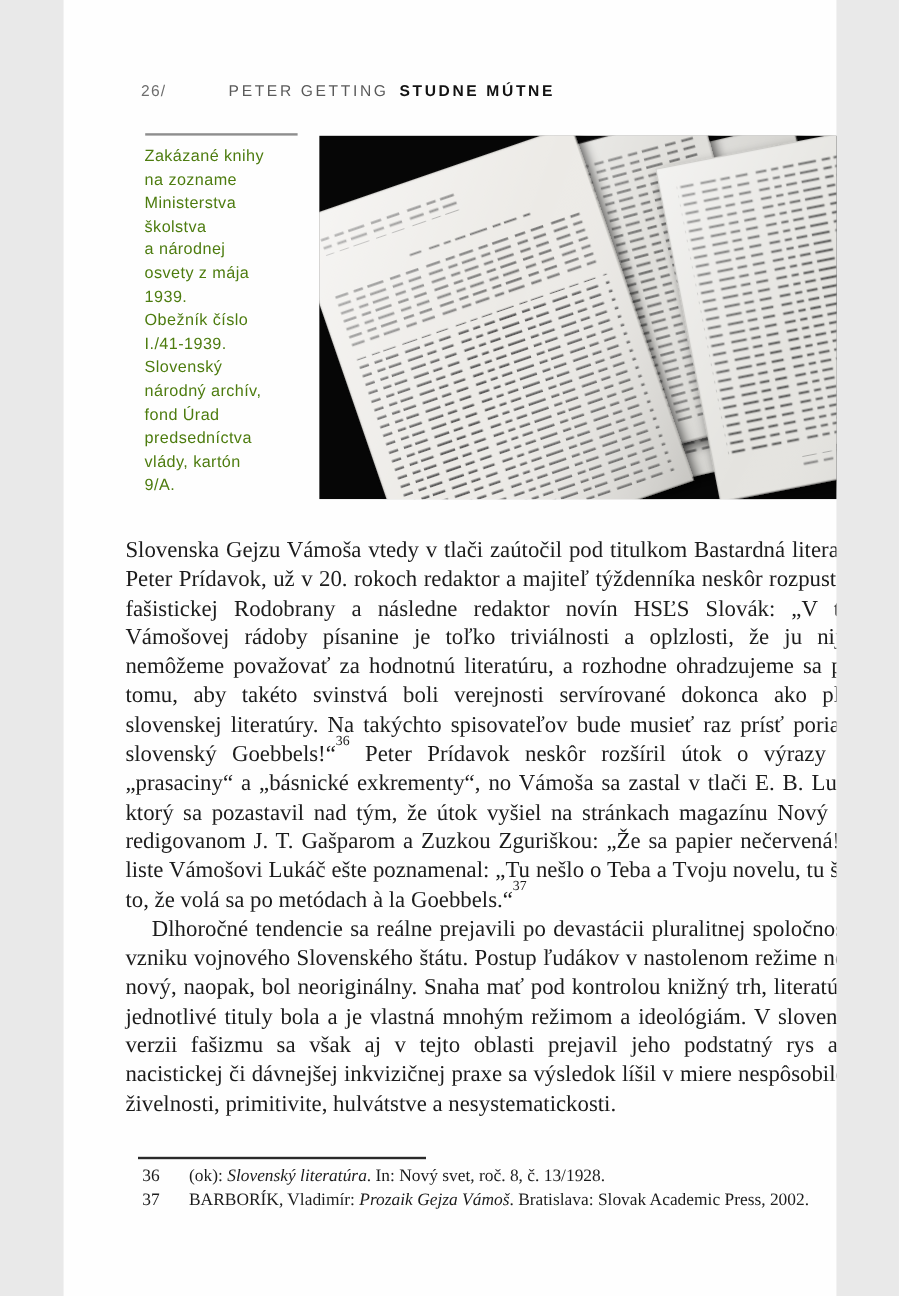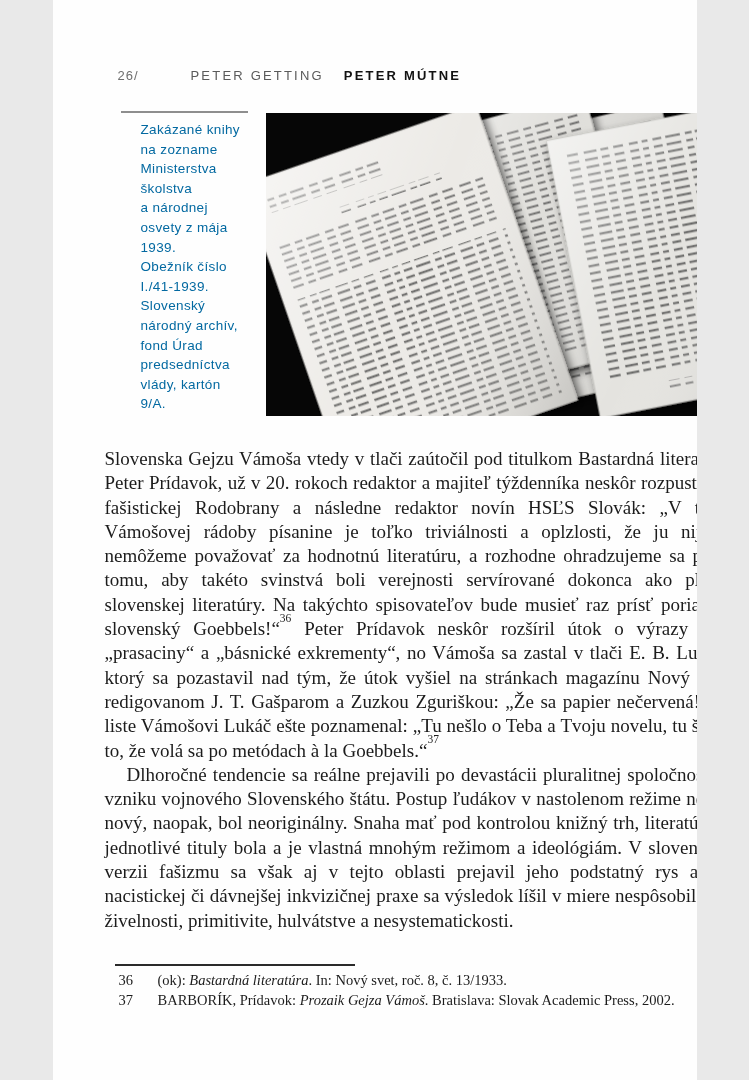--- a/index.html
+++ b/index.html
@@ -13,34 +13,33 @@
   }
   
   .runhead{
     position:absolute;left:65px;top:68px;
     font-family:"Liberation Sans", sans-serif;
     font-size:13px;letter-spacing:2.2px;
     display:flex;align-items:baseline;
     color:#5f5f5f;
   }
   .runhead .pagenum{width:73px;color:#6e6e6e;letter-spacing:1px;}
-  .runhead .author{color:#5a5a5a;margin-right:20px;}
+  .runhead .author{color:#5a5a5a;margin-right:9px;}
   .runhead .booktitle{color:#121212;font-weight:bold;}
   
   .cap-rule{
     position:absolute;left:68px;top:111px;width:127px;height:2px;
     background:#8e8e8e;
   }
   .figcaption{
     position:absolute;left:68px;top:120px;width:148px;
     font-family:"Liberation Sans", sans-serif;
     font-size:13.5px;line-height:19.6px;letter-spacing:.35px;
-    color:#0369a1;
+    color:#4d7c0f;
     white-space:pre-line;
-    margin-left:20px;
   }
   .photo{
     position:absolute;left:213px;top:113px;width:457px;height:303px;
     display:block;
   }
   
   .bodytext{
     position:absolute;left:52px;top:447px;width:624px;
     font-size:19px;line-height:24.3px;
     color:#1c1c1c;
@@ -65,21 +64,21 @@
   .footnotes .fn-num{position:absolute;left:4px;top:0;}
 </style>
 </head>
 <body>
 
 <div class="page">
 
   <div class="runhead">
     <span class="pagenum">26/</span>
     <span class="author">PETER GETTING</span>
-    <span class="booktitle">PETER MÚTNE</span>
+    <span class="booktitle">STUDNE MÚTNE</span>
   </div>
 
   <div class="cap-rule"></div>
   <div class="figcaption">Zakázané knihy
 na zozname
 Ministerstva
 školstva
 a národnej
 osvety z mája
 1939.
@@ -147,20 +146,20 @@
   </svg>
 
   <div class="bodytext">
     <p><span>Slovenska Gejzu Vámoša vtedy v tlači zaútočil pod titulkom Bastardná literatúra Peter Prídavok, už v 20. rokoch redaktor a majiteľ týždenníka neskôr rozpustenej fašistickej Rodobrany a následne redaktor novín HSĽS Slovák: „V tejto Vámošovej rádoby písanine je toľko triviálnosti a oplzlosti, že ju nijako nemôžeme považovať za hodnotnú literatúru, a rozhodne ohradzujeme sa proti tomu, aby takéto svinstvá boli verejnosti servírované dokonca ako plody slovenskej literatúry. Na takýchto spisovateľov bude musieť raz prísť poriadny slovenský Goebbels!“</span><sup>36</sup><span> Peter Prídavok neskôr rozšíril útok o výrazy ako „prasaciny“ a „básnické exkrementy“, no Vámoša sa zastal v tlači E. B. Lukáč, ktorý sa pozastavil nad tým, že útok vyšiel na stránkach magazínu Nový svet redigovanom J. T. Gašparom a Zuzkou Zguriškou: „Že sa papier nečervená!“ V liste Vámošovi Lukáč ešte poznamenal: „Tu nešlo o Teba a Tvoju novelu, tu šlo o to, že volá sa po metódach à la Goebbels.“</span><sup>37</sup></p>
     <p class="indent"><span>Dlhoročné tendencie sa reálne prejavili po devastácii pluralitnej spoločnosti a vzniku vojnového Slovenského štátu. Postup ľudákov v nastolenom režime nebol nový, naopak, bol neoriginálny. Snaha mať pod kontrolou knižný trh, literatúru a jednotlivé tituly bola a je vlastná mnohým režimom a ideológiám. V slovenskej verzii fašizmu sa však aj v tejto oblasti prejavil jeho podstatný rys a od nacistickej či dávnejšej inkvizičnej praxe sa výsledok líšil v miere nespôsobilosti, živelnosti, primitivite, hulvátstve a nesystematickosti.</span></p>
   </div>
 
   <div class="fn-rule"></div>
   <ul class="footnotes">
     <li>
-      <span class="fn-num">36</span><span>(ok): </span><i>Bastardná literatúra</i><span>. In: Nový svet, roč. 8, č. 13/1933.</span>
+      <span class="fn-num">36</span><span>(ok): </span><i>Slovenský literatúra</i><span>. In: Nový svet, roč. 8, č. 13/1928.</span>
     </li>
     <li>
-      <span class="fn-num">37</span><span>BARBORÍK, Prídavok: </span><i>Prozaik Gejza Vámoš</i><span>. Bratislava: Slovak Academic Press, 2002.</span>
+      <span class="fn-num">37</span><span>BARBORÍK, Vladimír: </span><i>Prozaik Gejza Vámoš</i><span>. Bratislava: Slovak Academic Press, 2002.</span>
     </li>
   </ul>
 
 </div>
 
 </body></html>

